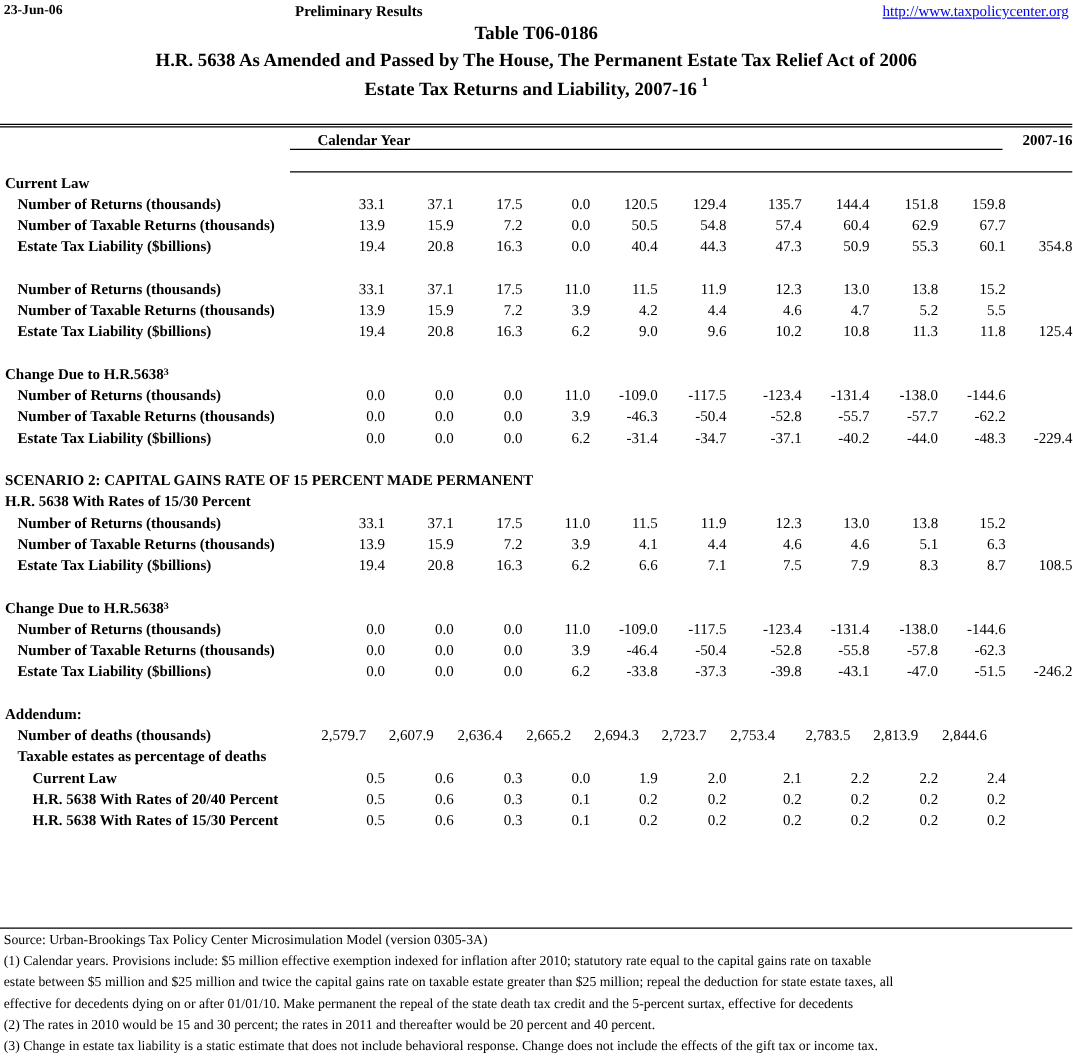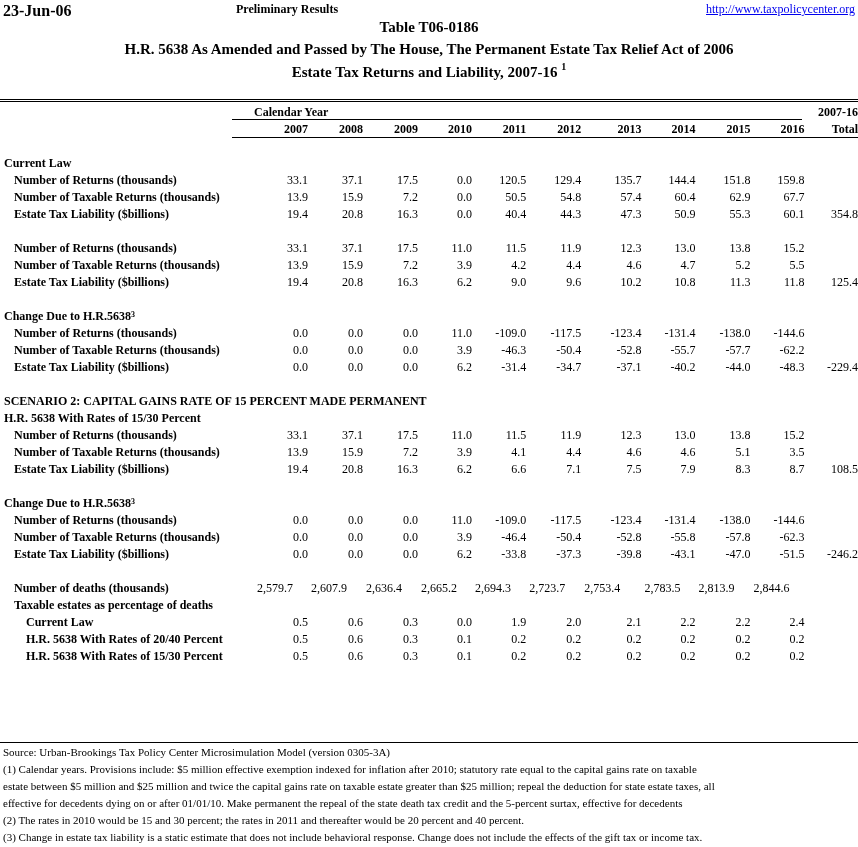--- a/index.html
+++ b/index.html
@@ -1,19 +1,19 @@
 <!DOCTYPE html>
 <html><head>
 <meta charset="utf-8">
 <style>
   html, body { margin: 0; padding: 0; background: #ffffff; }
   body { width: 858px; height: 847px; position: relative; overflow: hidden;
          font-family: "Liberation Serif", "DejaVu Serif", serif; color: #000; }
   .abs { position: absolute; white-space: nowrap; }
-  .date { left: 3px; top: 2px; font-size: 16px; font-weight: bold; }
+  .date { left: 3px; top: 2px; font-size: 11px; font-weight: bold; }
   .prelim { left: 236px; top: 2px; font-size: 12px; font-weight: bold; }
   .url { right: 3px; top: 2px; font-size: 12px; color: #0000ee; text-decoration: underline; cursor: pointer; }
   .title { left: 0; width: 858px; text-align: center; font-weight: bold; font-size: 15px; }
   .t1 { top: 19px; }
   .t2 { top: 41px; }
   .t3 { top: 64px; }
   .t3 sup { font-size: 10px; vertical-align: top; position: relative; top: -3px; }
   .hr-double { position: absolute; left: 0; width: 858px; height: 1px; background: #000; }
   .hr { position: absolute; height: 1px; background: #000; }
   table.data { position: absolute; left: 0; top: 104px; border-collapse: collapse; font-size: 12px; }
@@ -60,34 +60,20 @@
       <col style="width:57px">
       <col style="width:56px">
       <col style="width:55px">
   </colgroup>
   <tbody>
       <tr class="hdrrow">
     <td class="lbl"></td>
     <td colspan="10" style="">Calendar Year</td>
     <td class="num">2007-16</td>
   </tr>
-  <tr class="hdrrow">
-    <td class="lbl"></td>
-    <td class="num">2007</td>
-    <td class="num">2008</td>
-    <td class="num">2009</td>
-    <td class="num">2010</td>
-    <td class="num">2011</td>
-    <td class="num">2012</td>
-    <td class="num">2013</td>
-    <td class="num">2014</td>
-    <td class="num">2015</td>
-    <td class="num">2016</td>
-    <td class="num">Total</td>
-  </tr>
   <tr>
         <td colspan="12" style="height:17px"></td>
       </tr>
 
   <tr>
         <td class="lbl i0" colspan="12">Current Law</td>
       </tr>
   </tbody>
     <tbody>
       <tr>
@@ -266,21 +252,21 @@
         <td class="lbl i1">Number of Taxable Returns (thousands)</td>
         <td class="num">13.9</td>
         <td class="num">15.9</td>
         <td class="num">7.2</td>
         <td class="num">3.9</td>
         <td class="num">4.1</td>
         <td class="num">4.4</td>
         <td class="num">4.6</td>
         <td class="num">4.6</td>
         <td class="num">5.1</td>
-        <td class="num">3.5</td>
+        <td class="num">6.3</td>
         <td class="num"></td>
       </tr>
       <tr>
         <td class="lbl i1">Estate Tax Liability ($billions)</td>
         <td class="num">19.4</td>
         <td class="num">20.8</td>
         <td class="num">16.3</td>
         <td class="num">6.2</td>
         <td class="num">6.6</td>
         <td class="num">7.1</td>
@@ -341,20 +327,23 @@
         <td class="num">-47.0</td>
         <td class="num">-51.5</td>
         <td class="num">-246.2</td>
       </tr>
     </tbody>
   <tbody>
       <tr>
         <td colspan="12"></td>
       </tr>
 
+  <tr>
+        <td class="lbl i0" colspan="12">Addendum:</td>
+      </tr>
   </tbody>
     <tbody>
       <tr>
         <td class="lbl i1">Number of deaths (thousands)</td>
         <td class="num" style="text-align: left; padding-left: 3px;">2,579.7</td>
         <td class="num" style="text-align: left; padding-left: 3px;">2,607.9</td>
         <td class="num" style="text-align: left; padding-left: 3px;">2,636.4</td>
         <td class="num" style="text-align: left; padding-left: 3px;">2,665.2</td>
         <td class="num" style="text-align: left; padding-left: 3px;">2,694.3</td>
         <td class="num" style="text-align: left; padding-left: 3px;">2,723.7</td>

